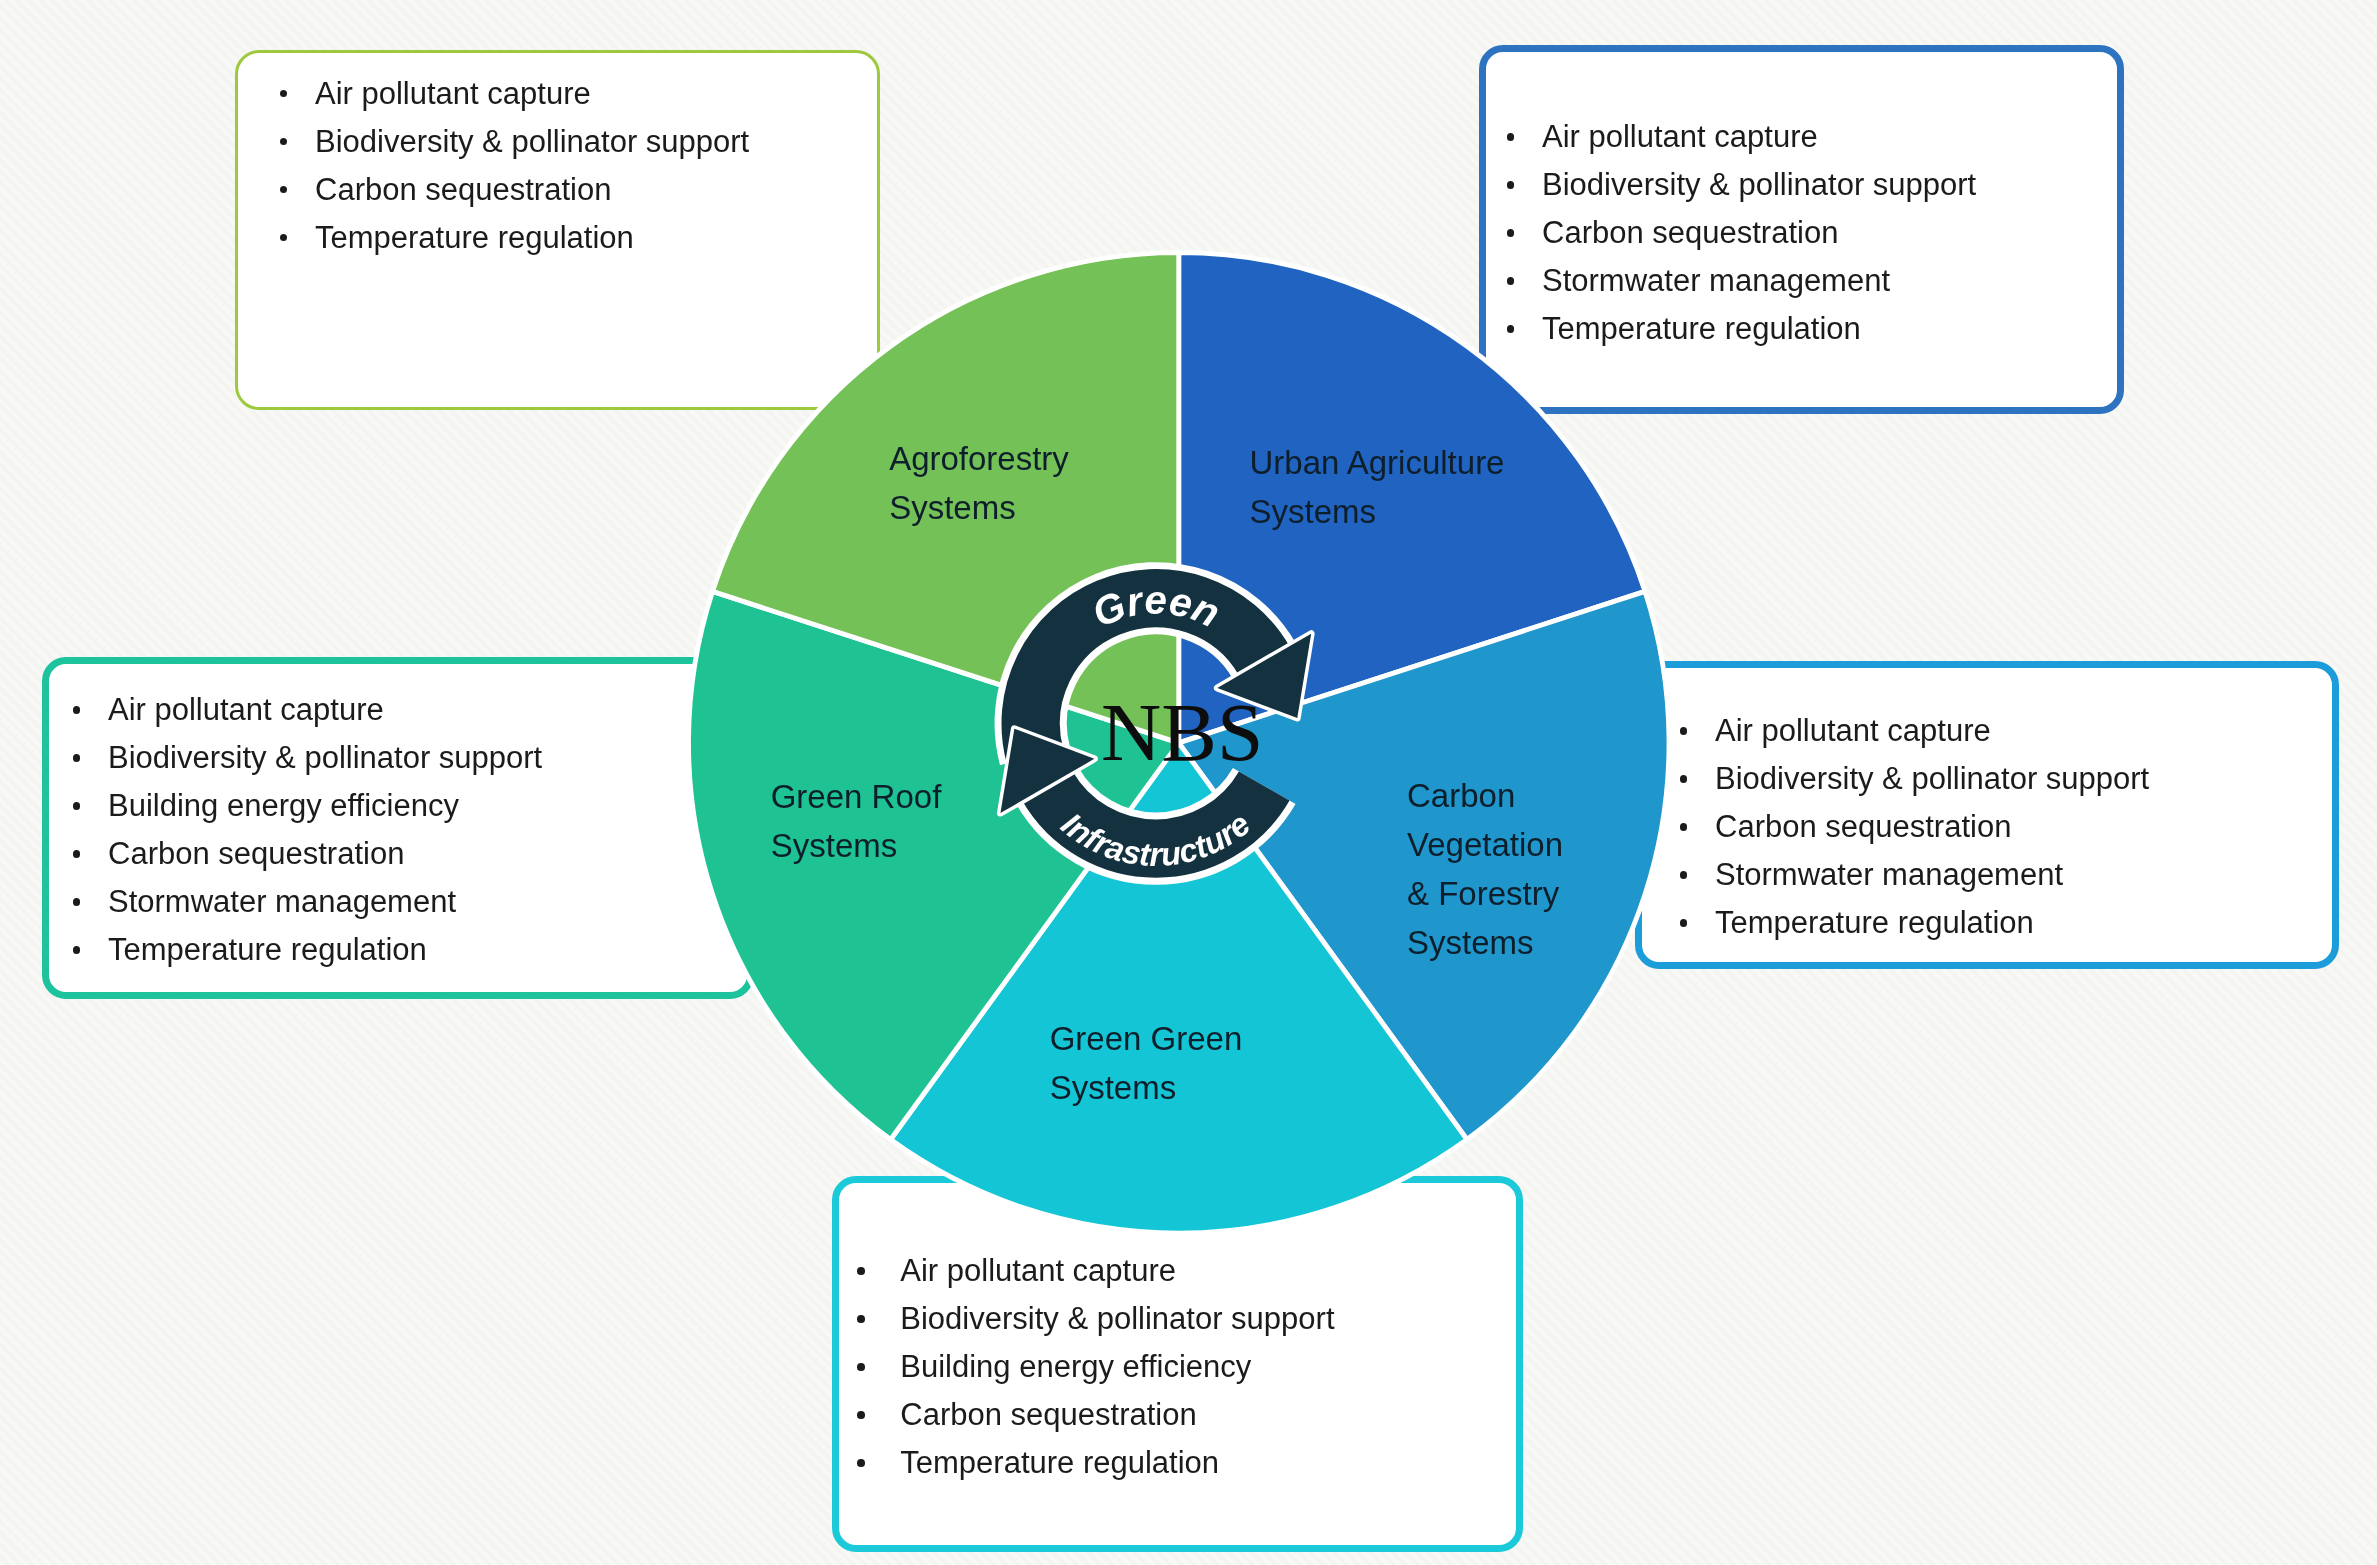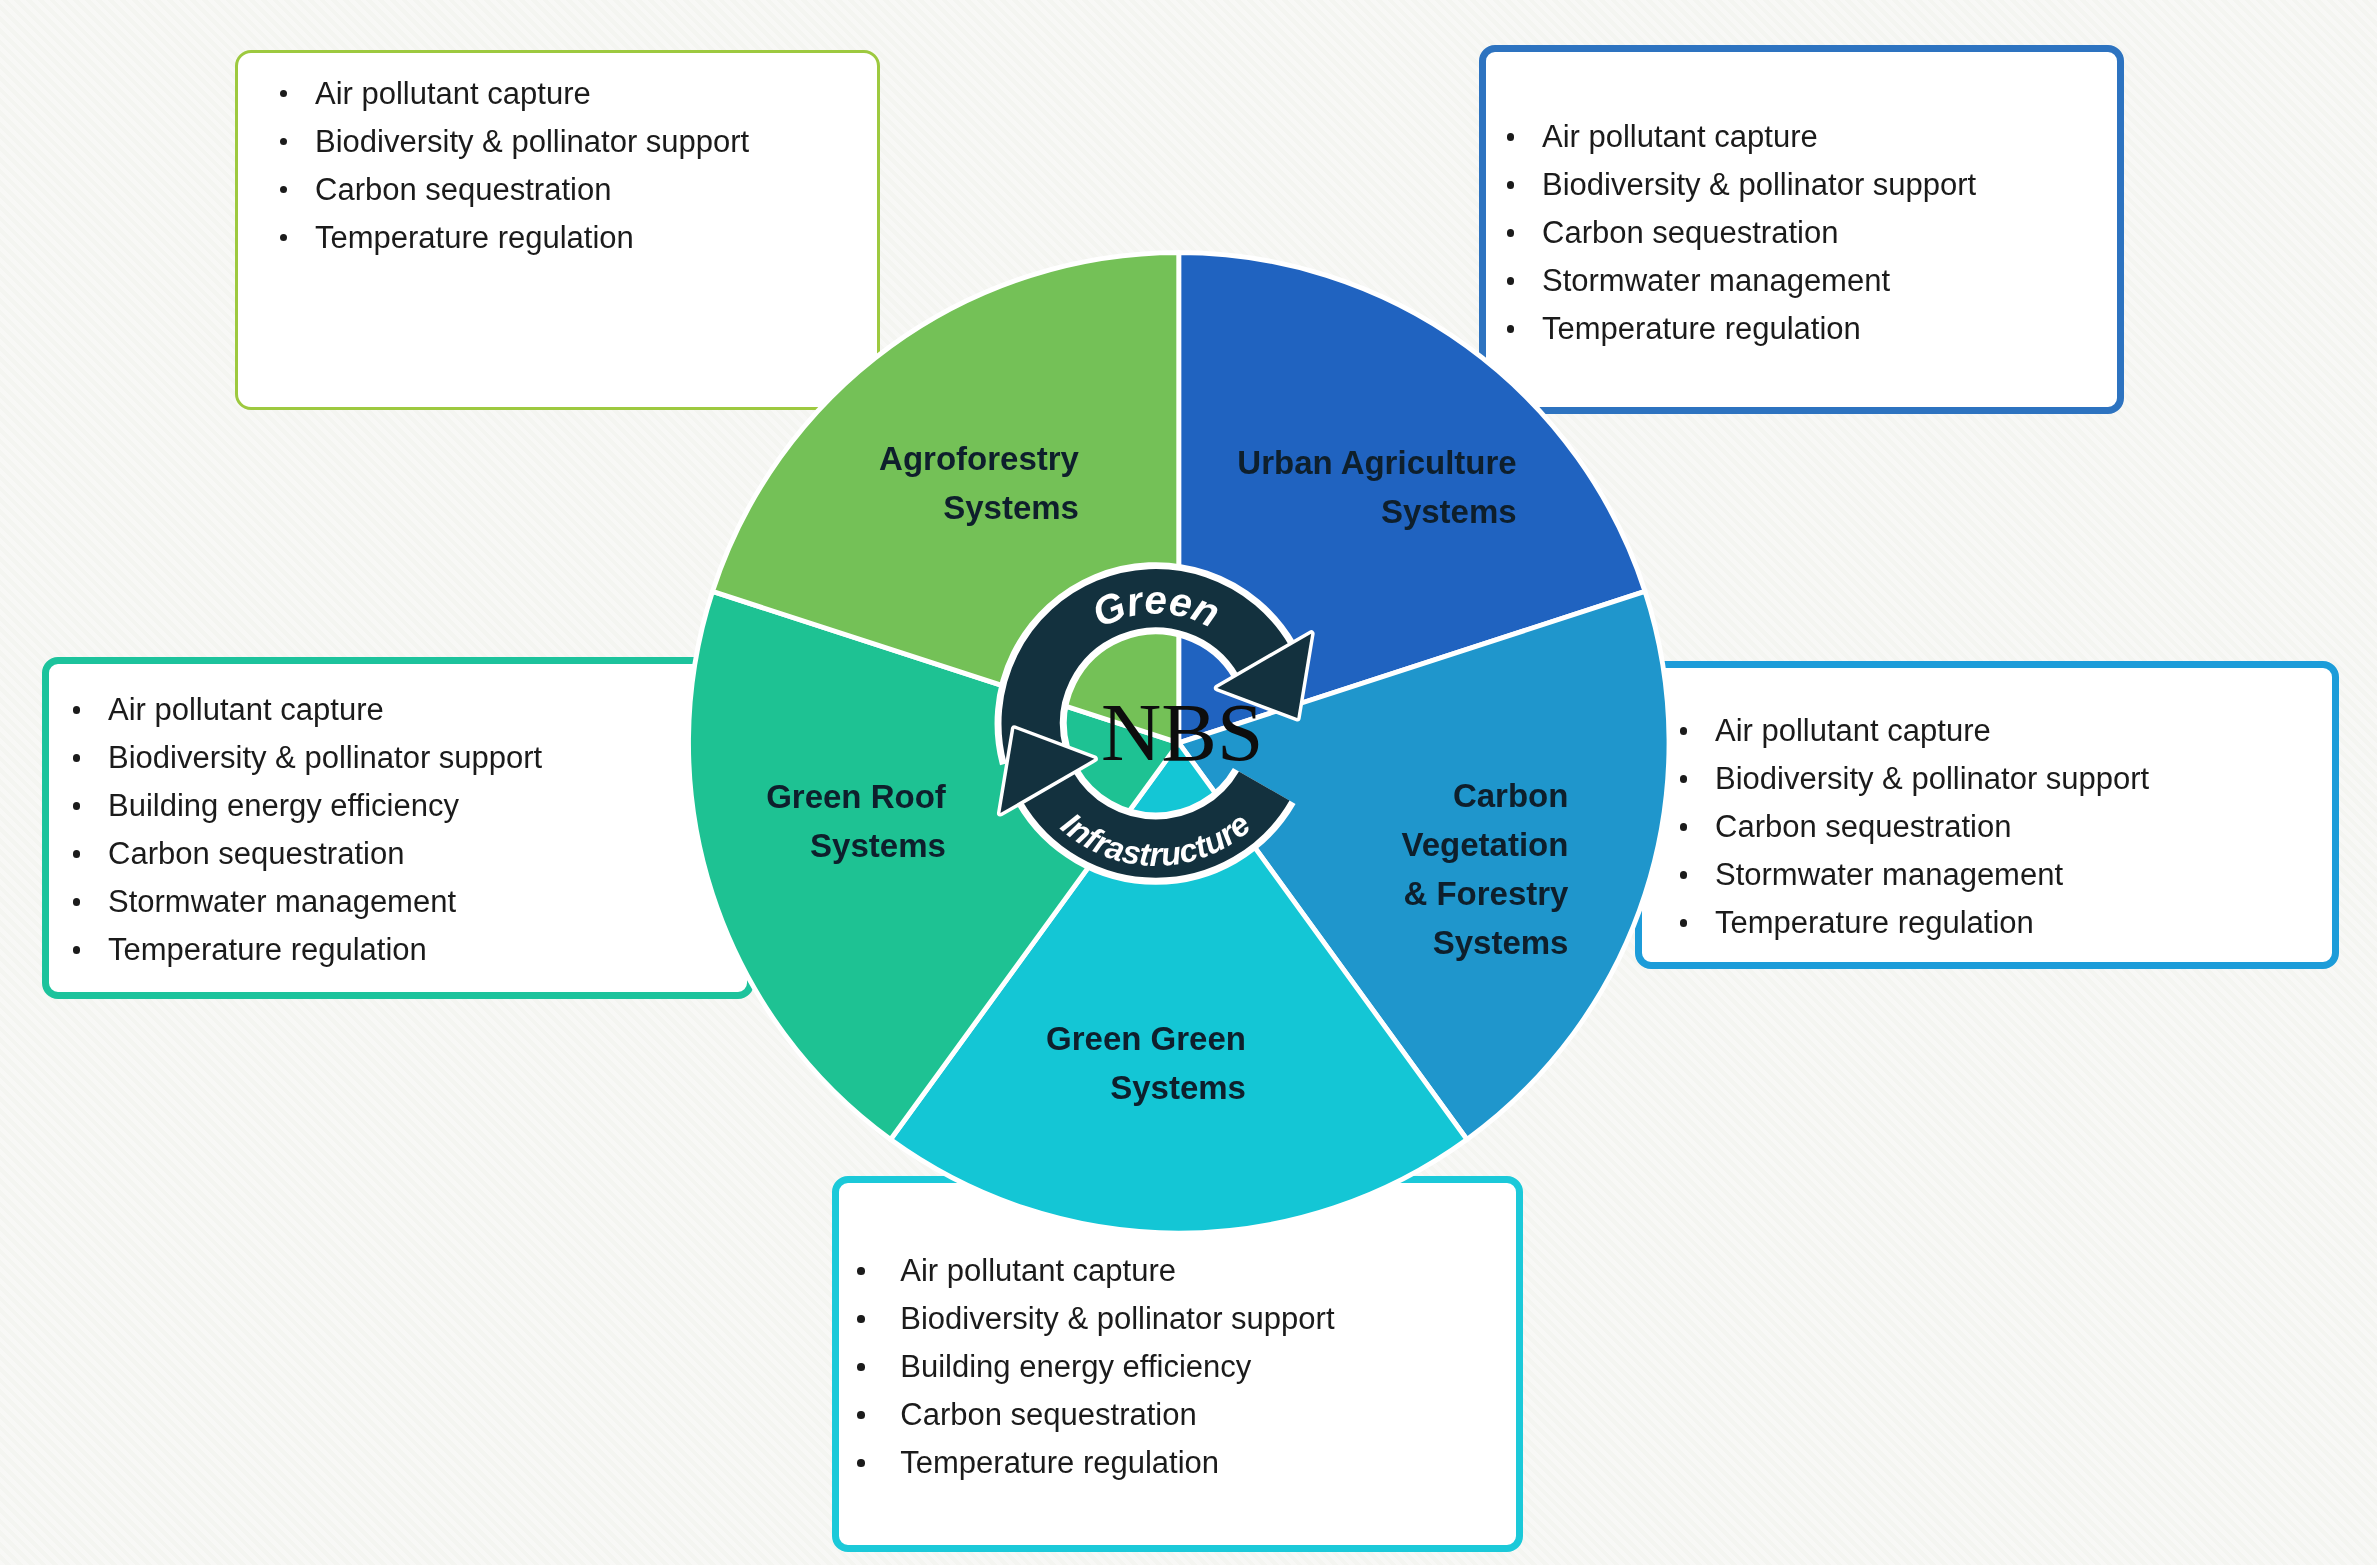--- a/index.html
+++ b/index.html
@@ -12,21 +12,21 @@
   #stage{
     position:relative;width:2377px;height:1565px;
     background:
       repeating-linear-gradient(45deg, rgba(255,255,255,.35) 0 4.2px, rgba(0,0,0,0) 4.2px 8.3px),
       #f4f5f1;
   }
   
   .callout{
     position:absolute;
     background:#ffffff;
-    border-radius:16px;
+    border-radius:24px;
     box-sizing:border-box;
     z-index:1;
   }
   .callout ul{margin:0;padding:0;list-style:none;}
   .callout li{
     position:relative;
     padding-left:45px;
     font-size:31px;
     line-height:48px;
     color:#1b1b1b;
@@ -48,22 +48,22 @@
   #box-bottom li{padding-left:53px;}
   
   #pie-svg{
     position:absolute;left:0;top:0;width:2377px;height:1565px;
     z-index:2;
   }
   
   .seg-label{
     position:absolute;
     transform:translate(-50%,-50%);
-    text-align:right;
-    font-weight:bold;
+    text-align:left;
+    font-weight:normal;
     font-size:33px;
     line-height:49px;
     color:#0e1f2c;
     z-index:3;
     white-space:nowrap;
   }
 </style>
 </head>
 <body>
 

